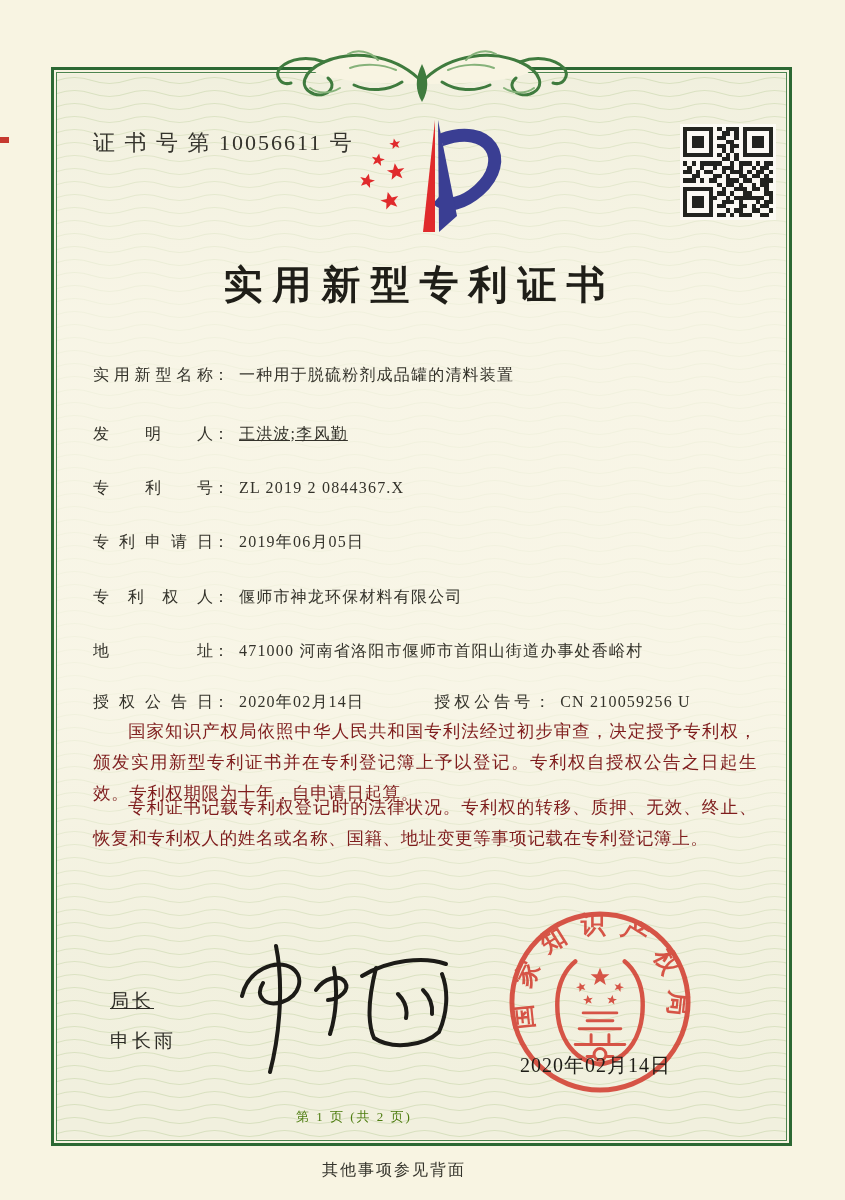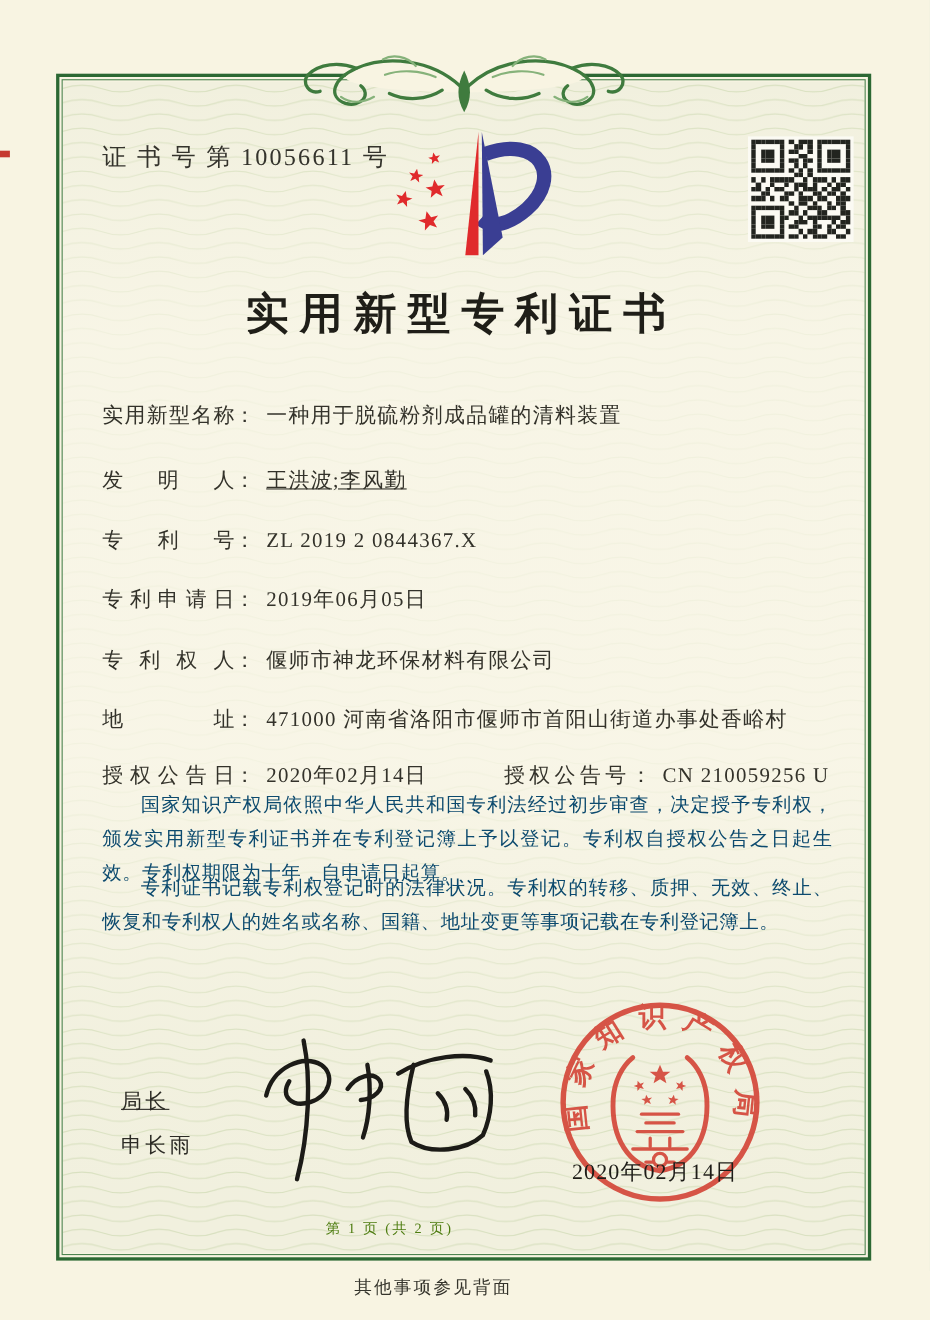--- a/index.html
+++ b/index.html
@@ -35,33 +35,33 @@
   .qr{
     left:680px;top:124px;width:90px;height:90px;padding:3px;background:#fbfaf3;
     display:grid;grid-template-columns:repeat(21,1fr);grid-template-rows:repeat(21,1fr);
   }
   .qr .on{background:#22241f;}
   .title{
     left:52px;top:258px;width:735px;text-align:center;
     font-size:39px;font-weight:700;letter-spacing:10px;color:#1f1e18;
   }
   
-  .frow{left:93px;font-size:19px;white-space:nowrap;color:#33322a;}
+  .frow{left:93px;font-size:16px;white-space:nowrap;color:#33322a;}
   .flabel{
     display:inline-block;width:120px;vertical-align:top;
     text-align:justify;text-align-last:justify;
   }
   .fcolon{display:inline-block;margin-right:10px;}
   .fvalue{letter-spacing:1.2px;}
   .grant-gap{display:inline-block;width:70px;}
   .flabel2{letter-spacing:4px;}
   
   .para{
     left:93px;width:664px;font-size:17.5px;line-height:31px;
-    text-align:justify;text-indent:2em;color:#0c4a6e;letter-spacing:.6px;
+    text-align:justify;text-indent:2em;color:#7f1d1d;letter-spacing:.6px;
   }
   
   .comm-title{left:110px;top:988px;font-size:19px;letter-spacing:3px;color:#2c2b25;text-decoration:underline;}
   .comm-name{left:110px;top:1028px;font-size:19px;letter-spacing:3px;color:#2c2b25;}
   .sig-svg{left:212px;top:938px;}
   .seal-svg{left:506px;top:908px;opacity:.92;}
   .seal-date{left:520px;top:1052px;font-size:20px;letter-spacing:1px;color:#1d1c17;z-index:5;}
   .page-indicator{left:52px;top:1108px;width:604px;text-align:center;font-size:13px;letter-spacing:2px;color:#4d7c0f;}
   .back-note{left:0;top:1160px;width:788px;text-align:center;font-size:16px;letter-spacing:2px;color:#35342c;}
   .reg-mark{left:0;top:137px;width:9px;height:6px;background:#c63a30;}

